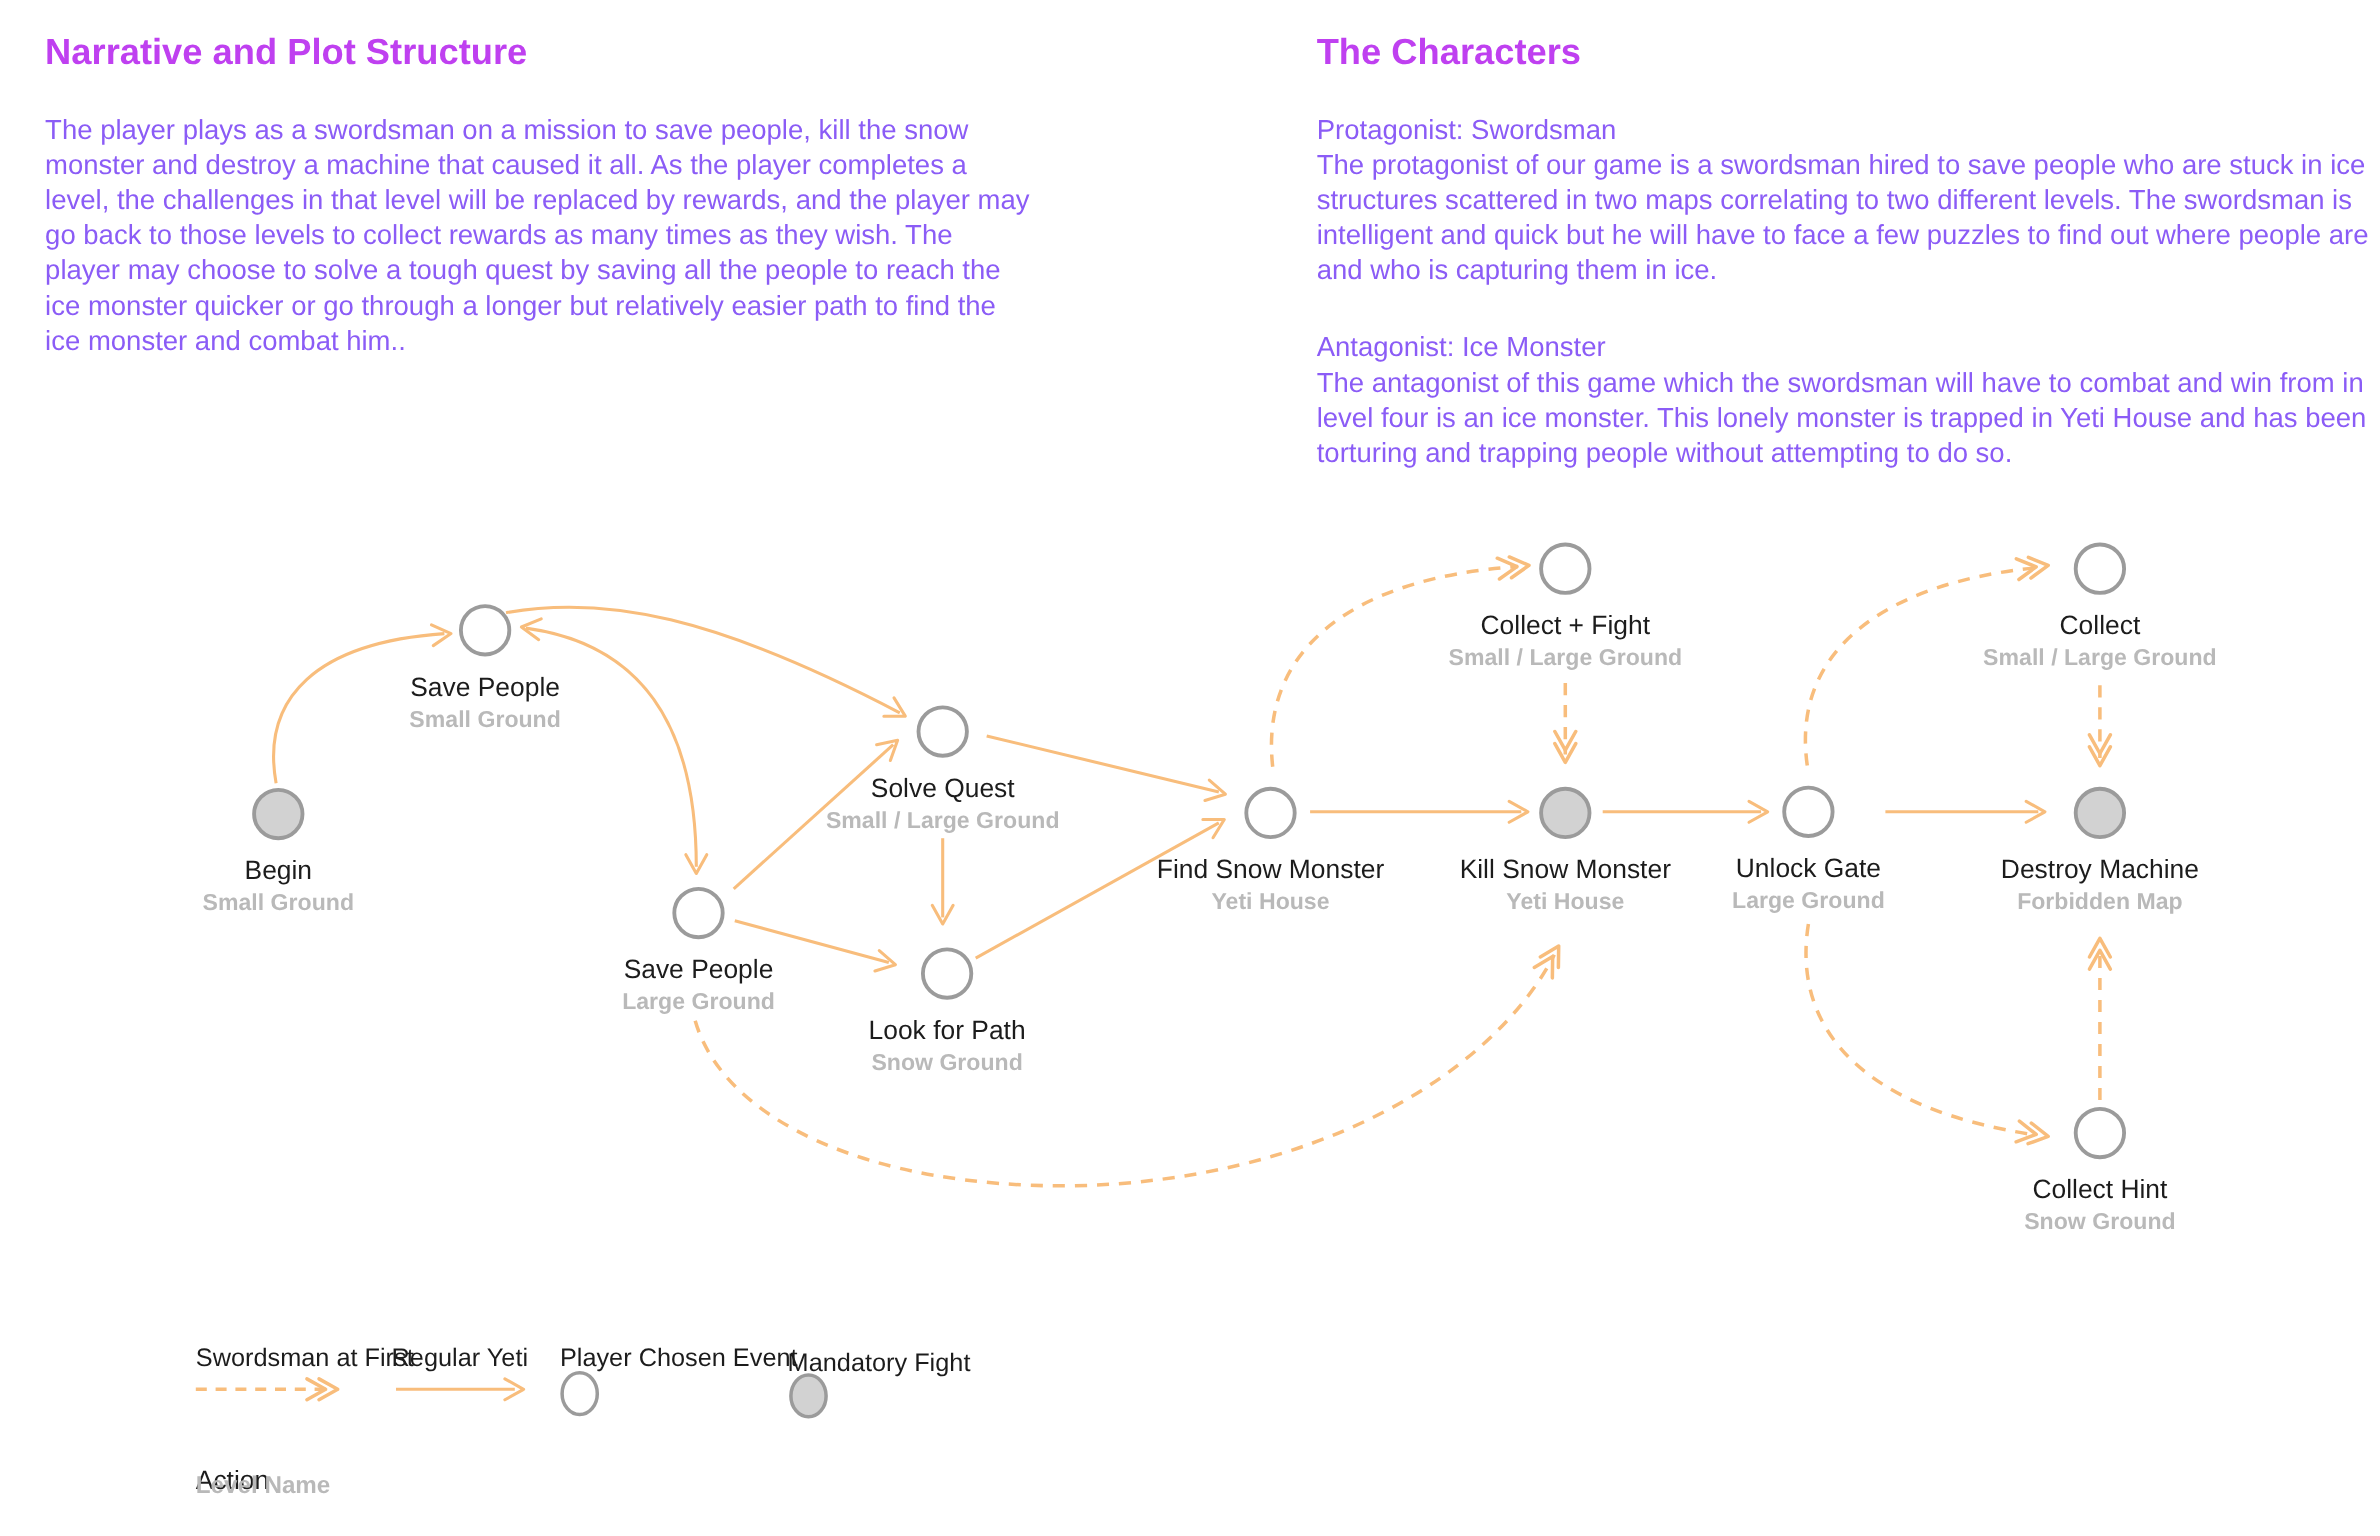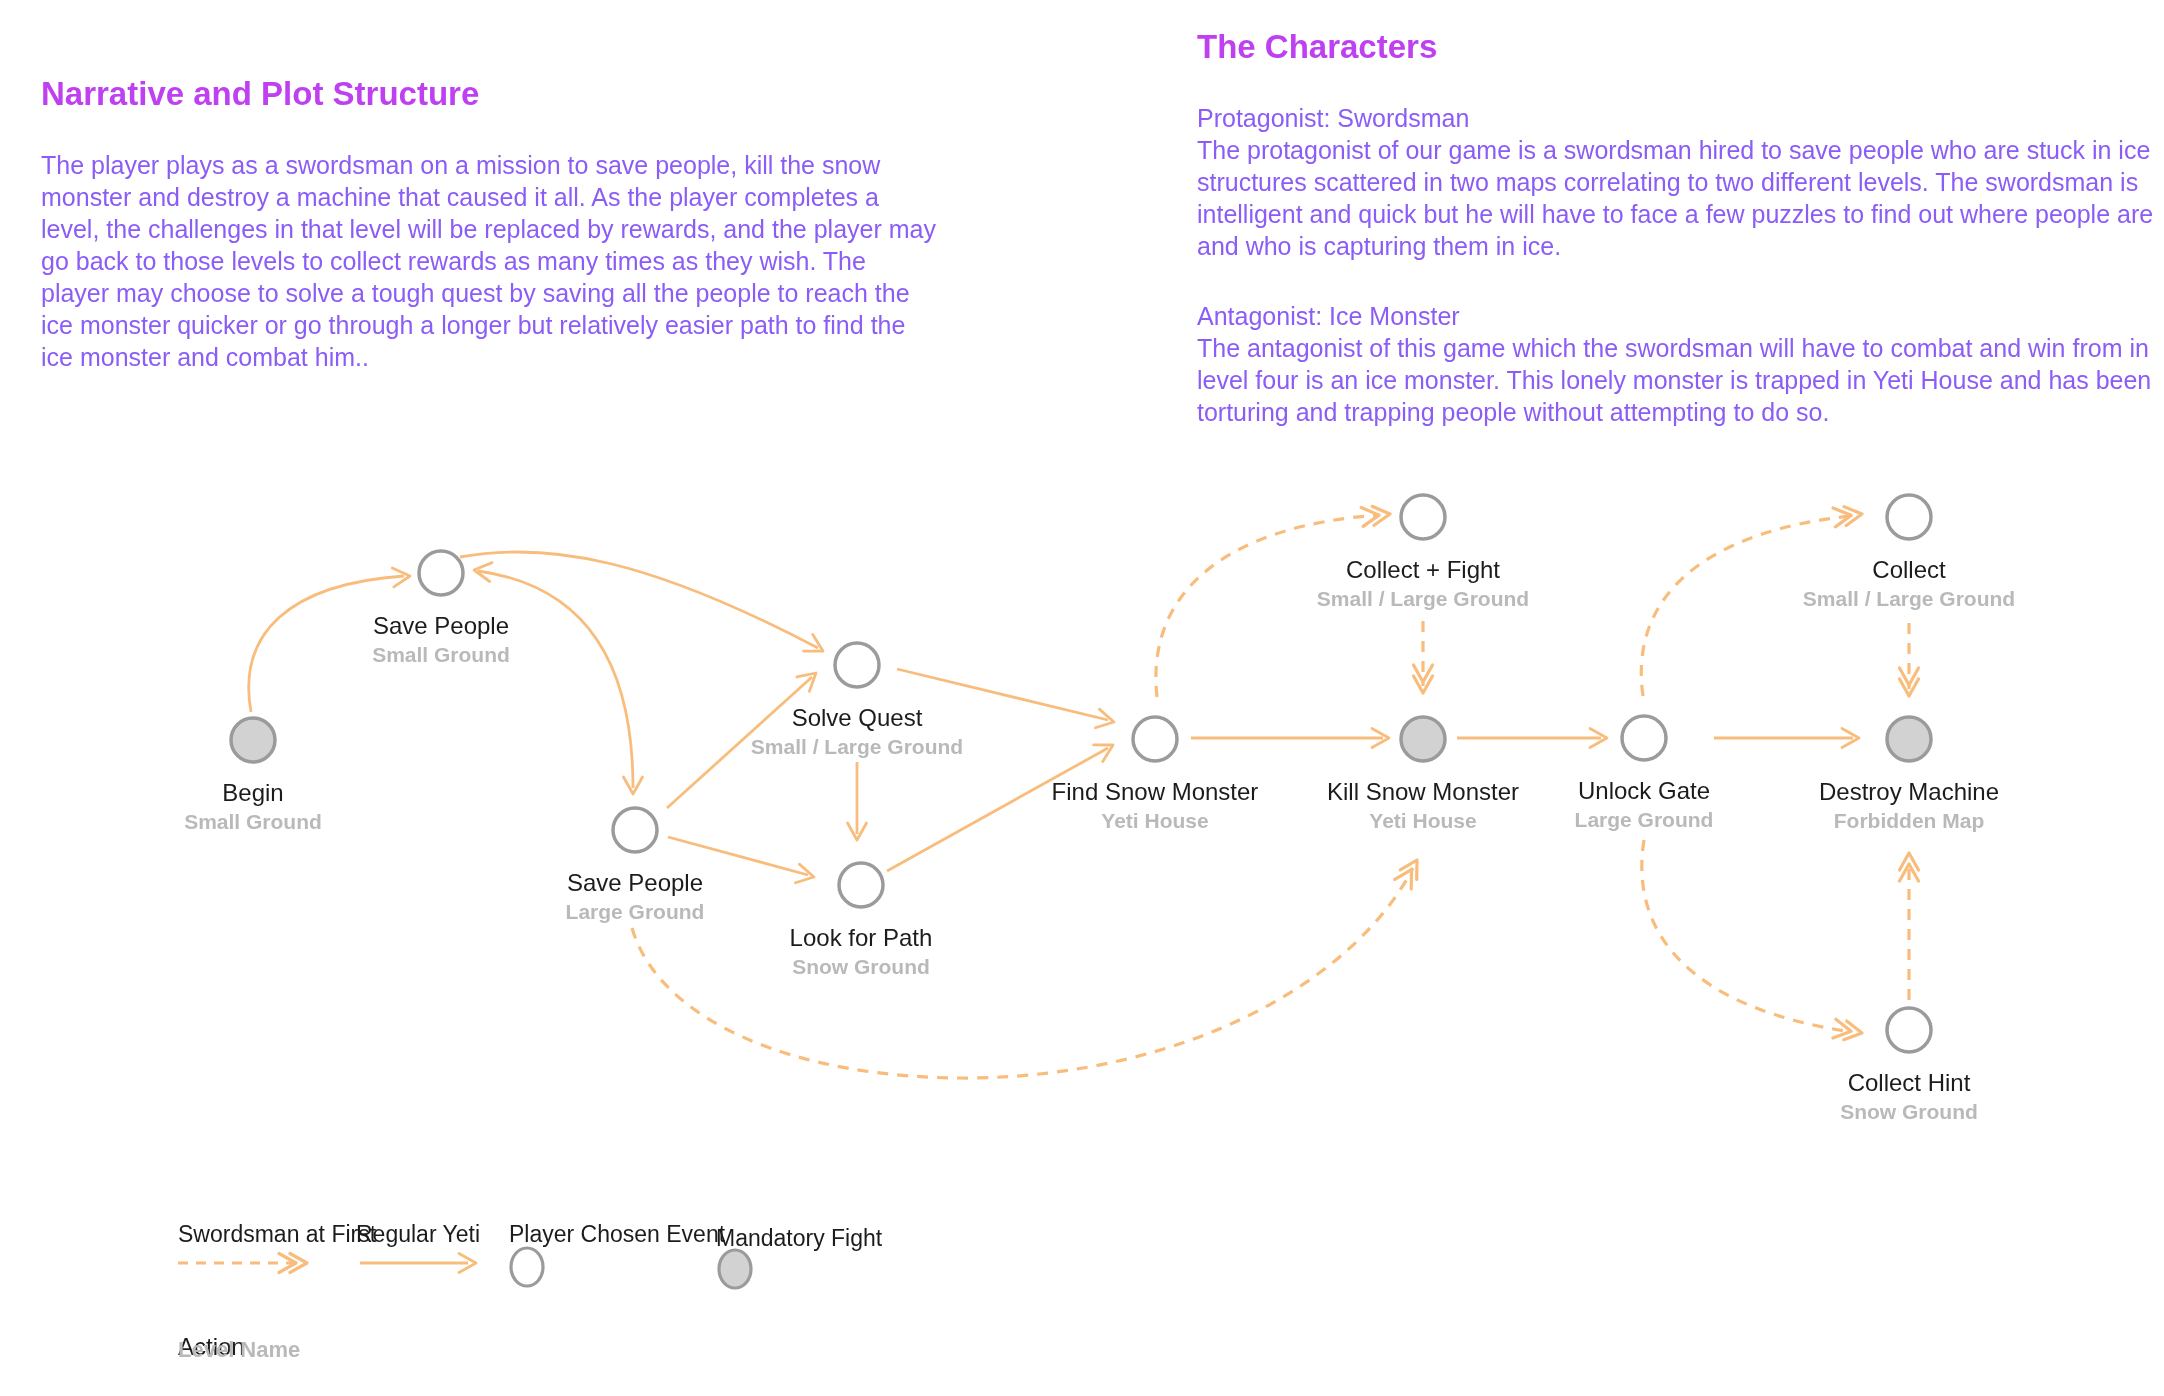--- a/index.html
+++ b/index.html
@@ -2,21 +2,21 @@
 <html><head>
 <meta charset="utf-8">
 <style>
   html,body { margin:0; padding:0; background:#ffffff; }
   .page {
     position:relative; width:2164px; height:1396px;
     background:#ffffff; overflow:hidden;
     font-family:"Liberation Sans", sans-serif;
   }
   .col { position:absolute; top:30px; }
-  .col.left  { left:41px;  width:920px;margin-top:47px; }
+  .col.left  { left:41px;  width:920px; }
   .col.right { left:1197px; width:960px; }
   .col h1 {
     margin:0; font-size:33px; font-weight:800; letter-spacing:0px;
     color:#BF40F0; line-height:33px;
   }
   .col p {
     position:absolute; margin:0; white-space:pre-line;
     font-size:25px; line-height:32px; color:#8b5cf6; font-weight:400;
   }
   .col.left  p { top:72px; left:0; width:920px; }

